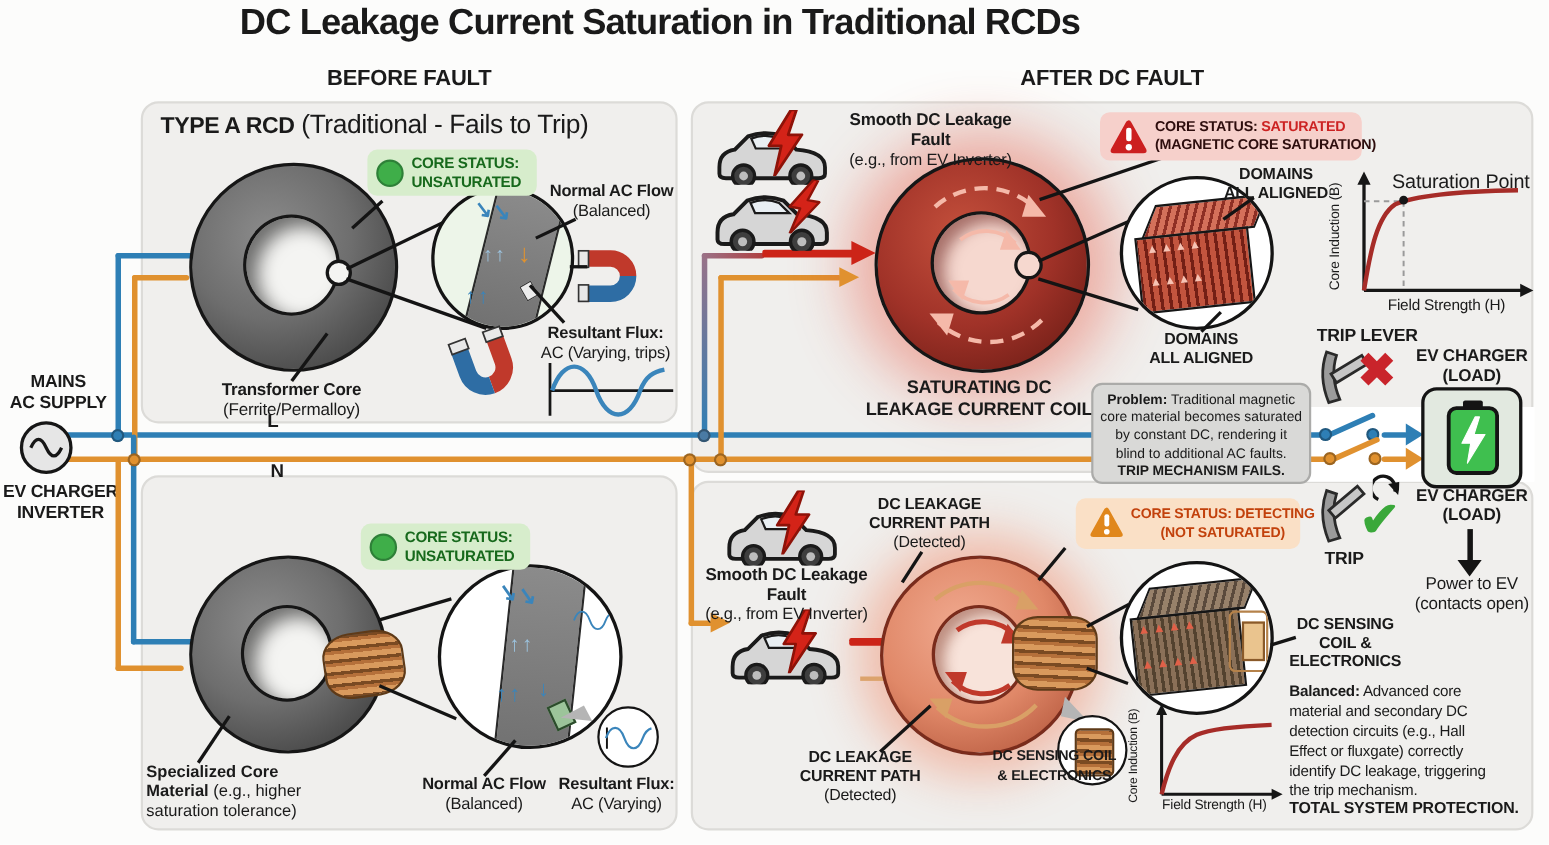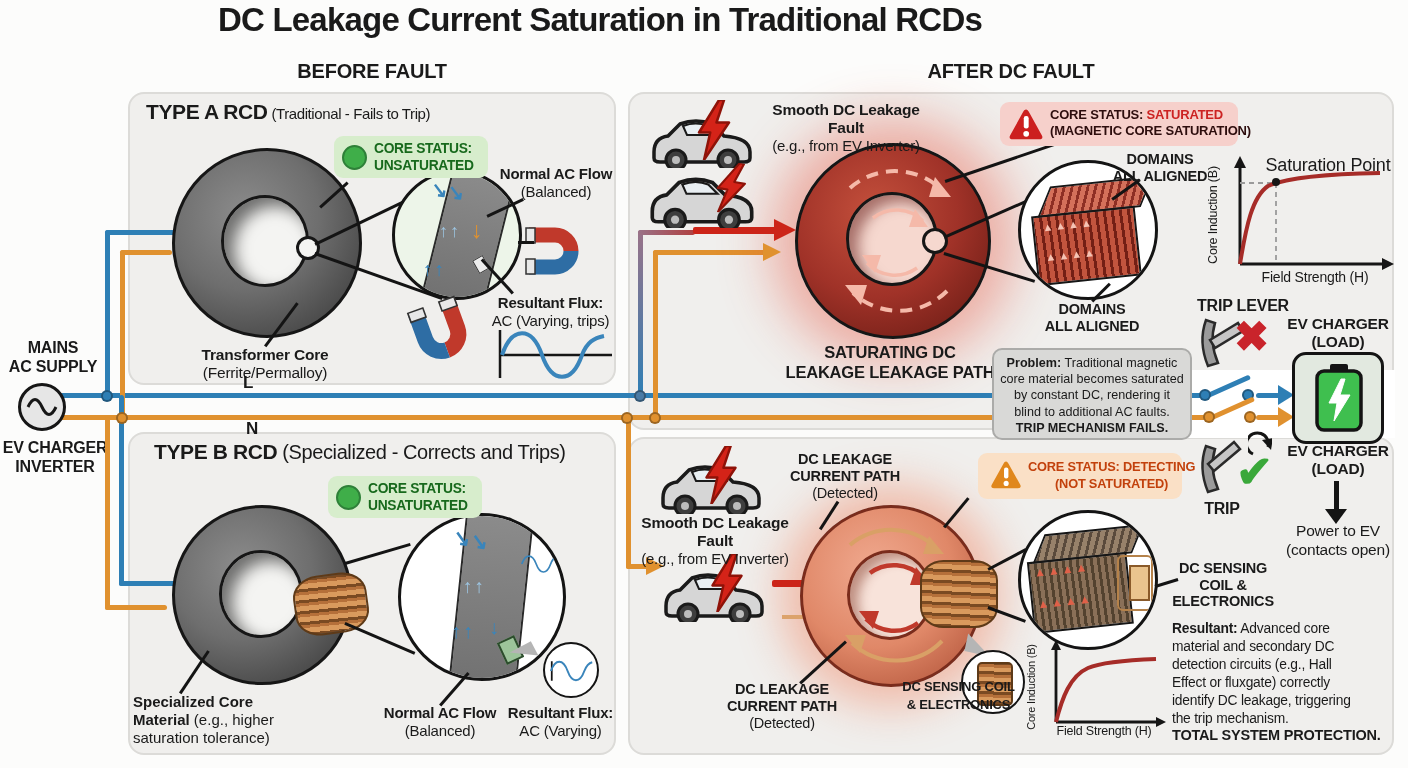--- a/index.html
+++ b/index.html
@@ -116,21 +116,21 @@
   <div class="dot" style="left:649px;top:412px;background:#e0912f"></div>
 
   <div class="vwire" style="left:626px;top:417px;height:152px;background:#e0912f"></div>
   <div class="wire" style="left:626px;top:564px;width:22px;background:#e0912f"></div>
   <div class="ah" style="left:646px;top:557px;border-left:18px solid #e0912f;border-top:9.5px solid transparent;border-bottom:9.5px solid transparent"></div>
   <div class="dot" style="left:621px;top:412px;background:#e0912f"></div>
   <div class="abs" style="left:772px;top:580px;width:60px;height:7px;background:#cc2418;border-radius:2px;z-index:4"></div>
   <div class="ah" style="left:830px;top:572px;border-left:20px solid #cc2418;border-top:11px solid transparent;border-bottom:11px solid transparent"></div>
   <div class="abs" style="left:782px;top:615px;width:64px;height:4px;background:#dca36c;z-index:4"></div>
 
-  <div class="abs z6" style="left:146px;top:100px;font-size:21px;letter-spacing:-0.4px"><span class="b">TYPE A RCD</span><span style="font-size:15px"> (Traditional - Fails to Trip)</span></div>
+  <div class="abs z6" style="left:146px;top:100px;font-size:21px;letter-spacing:-0.4px"><span class="b">TYPE A RCD</span><span style="font-size:24px"> (Traditional - Fails to Trip)</span></div>
   <div class="badge" style="left:334px;top:136px;width:154px;height:42px;background:#d7edcc"></div>
   <div class="abs z6" style="left:342px;top:145px;width:25px;height:25px;border-radius:50%;background:#3fae49;border:2px solid #2e8038;box-sizing:border-box"></div>
   <div class="abs z6 b" style="left:374px;top:141px;font-size:13.8px;line-height:16.5px;color:#17691c;letter-spacing:-0.3px">
       <div>CORE STATUS:</div>
       <div>UNSATURATED</div>
     </div>
 
   <div class="torus" style="left:172px;top:148px;width:190px;height:190px;background:radial-gradient(circle at 38% 35%, #8c8c8c 0%, #6e6e6e 45%, #4e4e4e 75%, #3c3c3c 100%)">
     <div class="hole" style="left:46px;top:44px;width:88px;height:92px;background:#f4f4f2;box-shadow:inset 10px 8px 16px rgba(0,0,0,.55)"></div>
   </div>
@@ -244,21 +244,21 @@
     </div>
   <div class="t b z6 small" style="left:1030px;top:301px;width:124px">
       <div>DOMAINS</div>
       <div>ALL ALIGNED</div>
     </div>
   <div class="line" style="left:1112px;top:198px;width:34px;transform:rotate(-35.5deg)"></div>
   <div class="line" style="left:1092px;top:300px;width:25px;transform:rotate(-45deg)"></div>
 
   <div class="t b z6" style="left:770px;top:343px;width:240px;font-size:16.5px;line-height:19.5px">
       <div>SATURATING DC</div>
-      <div>LEAKAGE LEAKAGE PATH</div>
+      <div>LEAKAGE CURRENT COIL</div>
     </div>
 
   <svg class="abs z5" style="left:1202px;top:152px" width="198" height="132" viewBox="0 0 198 132">
     <line x1="38" y1="14" x2="38" y2="112" stroke="#161616" stroke-width="3"></line>
     <polygon points="38,4 32,16 44,16" fill="#161616"></polygon>
     <line x1="38" y1="112" x2="182" y2="112" stroke="#161616" stroke-width="3"></line>
     <polygon points="192,112 180,106 180,118" fill="#161616"></polygon>
     <g stroke="#9a9a9a" stroke-width="1.8" stroke-dasharray="5 4">
         <line x1="38" y1="31" x2="74" y2="31"></line>
         <line x1="74" y1="31" x2="74" y2="112"></line>
@@ -320,21 +320,20 @@
       <div>EV CHARGER</div>
       <div>(LOAD)</div>
     </div>
   <div class="abs z6" style="left:1334px;top:481px;width:5px;height:30px;background:#141414"></div>
   <div class="ah" style="left:1325px;top:509px;border-top:15px solid #141414;border-left:11px solid transparent;border-right:11px solid transparent;z-index:6"></div>
   <div class="t z6" style="left:1262px;top:521px;width:152px;font-size:15.5px;line-height:19px">
       <div>Power to EV</div>
       <div>(contacts open)</div>
     </div>
 
-  <div class="abs z6" style="left:154px;top:440px;font-size:21px;letter-spacing:-0.4px"><span class="b">TYPE B RCD</span><span style="font-size:20px"> (Specialized - Corrects and Trips)</span></div>
   <div class="badge" style="left:328px;top:476px;width:154px;height:42px;background:#d7edcc"></div>
   <div class="abs z6" style="left:336px;top:485px;width:25px;height:25px;border-radius:50%;background:#3fae49;border:2px solid #2e8038;box-sizing:border-box"></div>
   <div class="abs z6 b" style="left:368px;top:481px;font-size:13.8px;line-height:16.5px;color:#17691c;letter-spacing:-0.3px">
       <div>CORE STATUS:</div>
       <div>UNSATURATED</div>
     </div>
 
   <div class="torus" style="left:172px;top:505px;width:180px;height:180px;background:radial-gradient(circle at 38% 35%, #8c8c8c 0%, #6e6e6e 45%, #4e4e4e 75%, #3c3c3c 100%)">
     <div class="hole" style="left:44px;top:42px;width:84px;height:88px;background:#f4f4f2;box-shadow:inset 10px 8px 16px rgba(0,0,0,.55)"></div>
   </div>
@@ -474,21 +473,21 @@
     <line x1="16" y1="10" x2="16" y2="84" stroke="#161616" stroke-width="2.8"></line>
     <polygon points="16,2 11,12 21,12" fill="#161616"></polygon>
     <line x1="16" y1="84" x2="118" y2="84" stroke="#161616" stroke-width="2.8"></line>
     <polygon points="126,84 116,79 116,89" fill="#161616"></polygon>
     <path d="M16,84 C22,60 30,38 48,30 C62,24 90,22 116,21" stroke="#a62c28" stroke-width="4" fill="none"></path>
   </svg>
   <div class="t z6" style="left:983px;top:678px;width:96px;font-size:11px;transform:rotate(-90deg)">Core Induction (B)</div>
   <div class="t z6" style="left:1040px;top:722px;width:128px;font-size:12.5px">Field Strength (H)</div>
 
   <div class="abs z6" style="left:1172px;top:620px;width:230px;font-size:13.8px;line-height:17.9px;letter-spacing:-0.2px">
-    <div><span class="b">Resultant:</span><span> Advanced core</span></div>
+    <div><span class="b">Balanced:</span><span> Advanced core</span></div>
     <div>material and secondary DC</div>
     <div>detection circuits (e.g., Hall</div>
     <div>Effect or fluxgate) correctly</div>
     <div>identify DC leakage, triggering</div>
     <div>the trip mechanism.</div>
     <div class="b" style="font-size:14.5px">TOTAL SYSTEM PROTECTION.</div>
   </div>
 
 </div>
 

